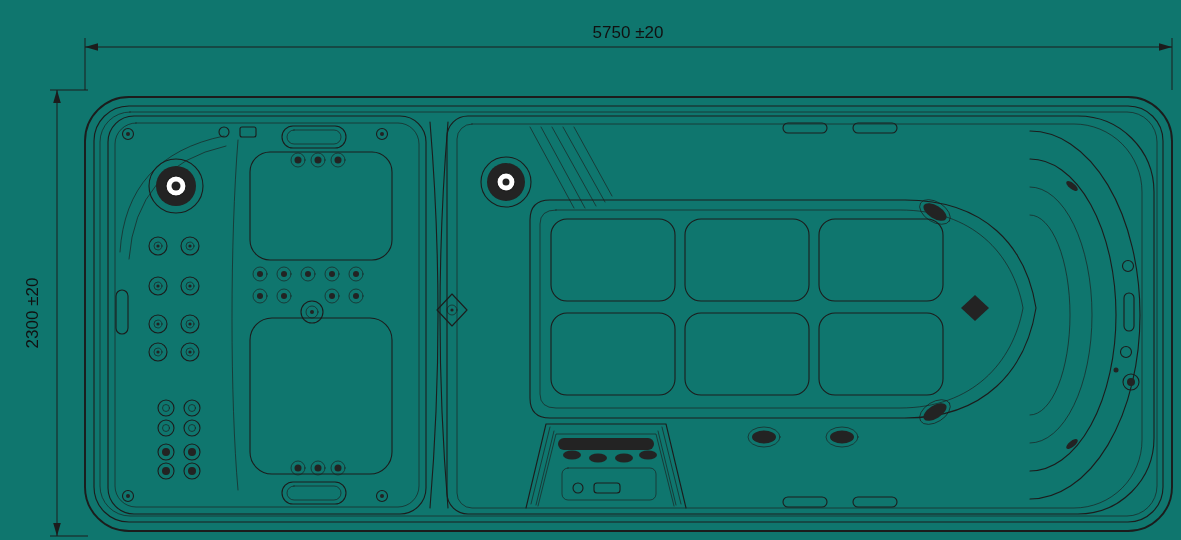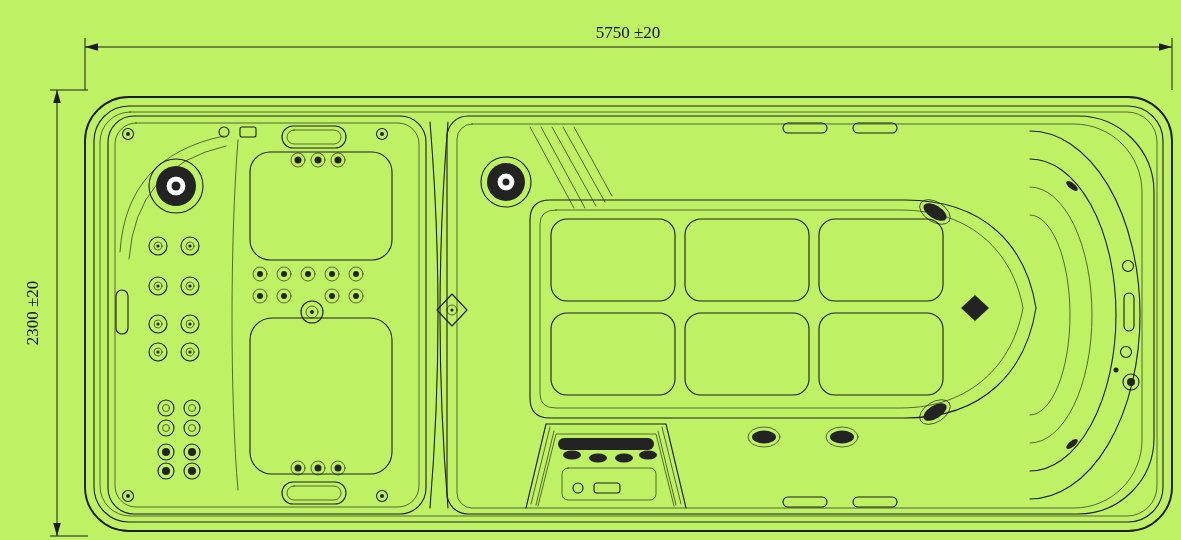--- a/index.html
+++ b/index.html
@@ -1,17 +1,17 @@
 <!DOCTYPE html>
 <html><head>
 <meta charset="utf-8">
 <style>
   html,body{margin:0;padding:0;background:#ffffff;}
-  .stage{position:relative;width:1181px;height:540px;background:#bef264;overflow:hidden;
-         font-family:Liberation Serif, serif;}
+  .stage{position:relative;width:1181px;height:540px;background:#0f766e;overflow:hidden;
+         font-family:Liberation Sans, sans-serif;}
   svg{display:block}
   .ln{fill:none;stroke:#1c1c1c;stroke-width:1.1;stroke-linecap:round;stroke-linejoin:round}
   .thin{fill:none;stroke:#1c1c1c;stroke-width:.65;stroke-linecap:round;stroke-linejoin:round}
   .thick{fill:none;stroke:#1c1c1c;stroke-width:1.9;stroke-linejoin:round}
   .dim{fill:none;stroke:#1c1c1c;stroke-width:1}
   .dk{fill:#232323;stroke:none}
   .arrow{fill:#1c1c1c;stroke:none}
   .dimtext{font-size:17px;fill:#111;}
 </style>
 </head>

